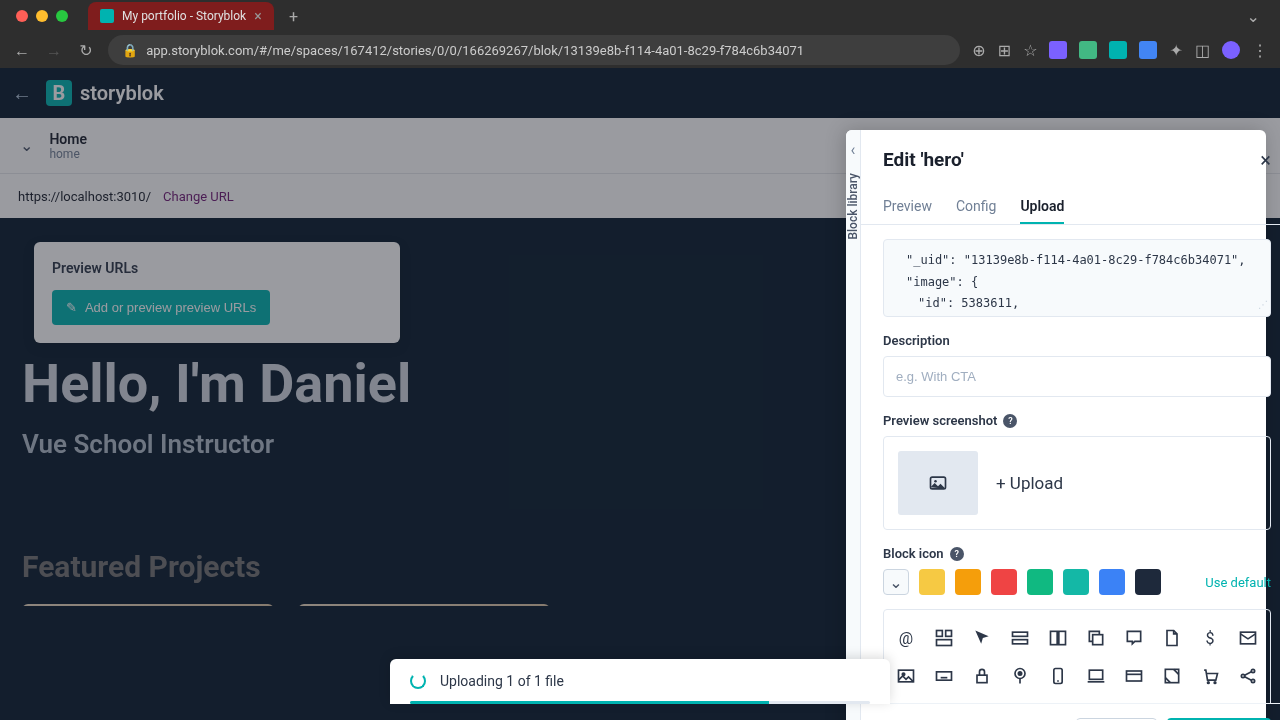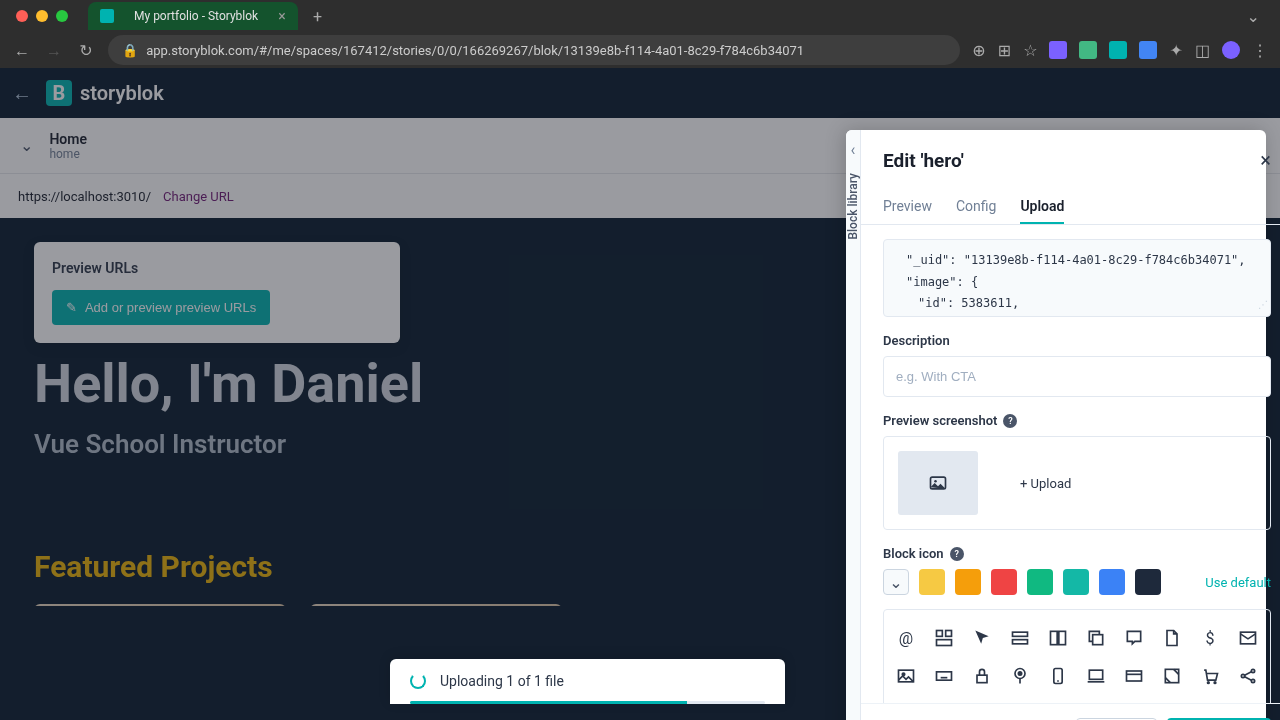--- a/index.html
+++ b/index.html
@@ -6,21 +6,21 @@
     body { font-family: -apple-system, BlinkMacSystemFont, 'Segoe UI', Roboto, sans-serif; background: #2e2e2e; width: 1280px; height: 720px; overflow: hidden; position: relative; }
     
     
     .browser-chrome { background: #2e2e2e; }
     .tab-bar { height: 32px; display: flex; align-items: center; padding: 0 8px; }
     .window-controls { display: flex; gap: 8px; padding: 0 8px; }
     .window-dot { width: 12px; height: 12px; border-radius: 50%; }
     .dot-red { background: #ff5f57; }
     .dot-yellow { background: #ffbd2e; }
     .dot-green { background: #28c840; }
-    .tab { display: flex; align-items: center; background: #14532d; border-radius: 8px 8px 0 0; padding: 6px 12px; margin-left: 12px; color: #e0e0e0; font-size: 12px; gap: 20px; }
+    .tab { display: flex; align-items: center; background: #7f1d1d; border-radius: 8px 8px 0 0; padding: 6px 12px; margin-left: 12px; color: #e0e0e0; font-size: 12px; gap: 8px; }
     .tab-favicon { width: 14px; height: 14px; background: #00b3b0; border-radius: 2px; }
     .tab-close { color: #999; font-size: 14px; }
     .new-tab { width: 24px; height: 24px; display: flex; align-items: center; justify-content: center; color: #aaa; margin-left: 8px; }
     .chevron-toolbar { margin-left: auto; color: #aaa; padding: 0 12px; }
     
     .url-bar { height: 36px; display: flex; align-items: center; padding: 0 12px; gap: 12px; }
     .nav-btn { width: 20px; height: 20px; display: flex; align-items: center; justify-content: center; color: #aaa; }
     .nav-btn.disabled { color: #555; }
     .address-box { flex: 1; background: #3e3e3e; border-radius: 18px; height: 30px; display: flex; align-items: center; padding: 0 14px; color: #ccc; font-size: 13px; gap: 8px; }
     .lock-icon { color: #aaa; }
@@ -47,84 +47,84 @@
     .header-tools { margin-left: auto; display: flex; gap: 22px; align-items: center; }
     .tool-icon { width: 20px; height: 20px; color: #4a5568; display: flex; align-items: center; justify-content: center; }
     
     .main-row { display: flex; height: 546px; }
     
     .preview-col { flex: 1; position: relative; background: #0a1c2e; }
     .preview-bar { height: 44px; background: #fff; display: flex; align-items: center; padding: 0 18px; gap: 12px; font-size: 13px; color: #1a202c; position: relative; z-index: 2; }
     .change-url { color: #701a75; }
     .search-box { margin-left: auto; display: flex; align-items: center; gap: 8px; color: #a0aec0; }
     
-    .preview-content { position: relative; padding: 24px 34px; height: 388px; overflow: hidden; z-index: 2; }
+    .preview-content { position: relative; padding: 24px 22px; height: 388px; overflow: hidden; z-index: 2; }
     
     .urls-card { position: absolute; top: 24px; left: 34px; width: 366px; background: #fff; border-radius: 6px; padding: 18px; z-index: 10; box-shadow: 0 4px 12px rgba(0,0,0,0.15); }
     .urls-title { font-weight: 600; color: #2d3748; font-size: 14px; margin-bottom: 14px; }
     .url-row { font-size: 13px; color: #2d3748; margin-bottom: 16px; }
     .url-default { color: #a0aec0; font-size: 12px; margin-left: 6px; }
     .add-urls-btn { background: #00b3b0; color: #fff; border: none; border-radius: 4px; padding: 10px 14px; font-size: 13px; display: flex; align-items: center; gap: 8px; }
     
     .hero-section { position: relative; padding-top: 110px; }
     .hero-title { font-size: 54px; font-weight: 700; color: #d1d8e0; margin-bottom: 14px; }
     .hero-sub { font-size: 26px; font-weight: 600; color: #b0bcc9; }
     .hero-avatar { position: absolute; right: -20px; top: 30px; width: 260px; height: 300px; }
     .avatar-bg { position: absolute; width: 220px; height: 220px; border-radius: 50%; background: #2d7a6e; top: 0; right: 40px; }
     .avatar-img { position: absolute; width: 200px; height: 240px; border-radius: 0 0 100px 100px; background: linear-gradient(135deg, #c8a080 0%, #a07858 100%); top: 30px; right: 30px; }
     
-    .featured-title { font-size: 30px; font-weight: 700; color: #eab308; margin-top: 90px; margin-bottom: 20px; }
+    .featured-title { font-size: 30px; font-weight: 700; color: #737373; margin-top: 90px; margin-bottom: 20px; }
     .project-grid { display: flex; gap: 24px; }
     .project-card { width: 252px; height: 60px; background: linear-gradient(135deg, #e8d8c0, #d8c0a0); border-radius: 6px; }
     
     
     .right-panel { position: absolute; right: 14px; top: 62px; width: 420px; height: 640px; background: #fff; border-radius: 6px; box-shadow: -2px 0 20px rgba(0,0,0,0.2); z-index: 50; display: flex; }
     
     .block-lib-tab { width: 28px; background: #f7fafc; border-right: 1px solid #e2e8f0; display: flex; flex-direction: column; align-items: center; padding-top: 10px; border-radius: 6px 0 0 6px; }
     .lib-back { color: #718096; font-size: 16px; margin-bottom: 14px; }
     .lib-text { writing-mode: vertical-rl; transform: rotate(180deg); font-size: 12px; color: #4a5568; font-weight: 500; }
     
     .panel-main { flex: 1; display: flex; flex-direction: column; }
     .panel-header { padding: 18px 22px 0; }
-    .panel-title-row { display: flex; align-items: center; justify-content: space-between; margin-bottom: 18px; }
+    .panel-title-row { display: flex; align-items: flex-start; justify-content: space-between; margin-bottom: 18px; }
     .panel-title { font-size: 19px; font-weight: 700; color: #1a202c; }
     .panel-close { font-size: 20px; color: #2d3748; cursor: pointer; }
     
     .panel-tabs { display: flex; gap: 24px; border-bottom: 1px solid #e2e8f0; padding: 0 22px; }
     .panel-tab { padding: 8px 0; font-size: 14px; color: #718096; }
     .panel-tab.active { color: #1a202c; font-weight: 600; border-bottom: 2px solid #00b3b0; }
     
     .panel-body { flex: 1; overflow: auto; padding: 14px 22px; }
     .json-box { background: #f7fafc; border: 1px solid #e2e8f0; border-radius: 4px; padding: 10px 14px; font-family: monospace; font-size: 12px; color: #2d3748; line-height: 1.8; height: 78px; overflow: hidden; position: relative; }
     .json-resize { position: absolute; bottom: 2px; right: 2px; color: #cbd5e0; font-size: 10px; }
     
     .field-label { font-size: 13px; font-weight: 600; color: #2d3748; margin: 16px 0 8px; display: flex; align-items: center; gap: 6px; }
     .help-icon { width: 14px; height: 14px; border-radius: 50%; background: #4a5568; color: #fff; font-size: 9px; display: inline-flex; align-items: center; justify-content: center; }
     .desc-input { width: 100%; border: 1px solid #e2e8f0; border-radius: 4px; padding: 12px; font-size: 13px; background: #fff; }
     .desc-input::placeholder { color: #a0aec0; }
     
     .upload-box { border: 1px solid #e2e8f0; border-radius: 4px; padding: 14px; display: flex; align-items: center; gap: 18px; }
     .upload-thumb { width: 80px; height: 64px; background: #e2e8f0; border-radius: 3px; display: flex; align-items: center; justify-content: center; color: #2d3748; }
-    .upload-text { font-size: 13px; color: #2d3748; margin-left: 24px; }
+    .upload-text { font-size: 17px; color: #2d3748; }
     
     .color-row { display: flex; gap: 10px; align-items: center; }
     .color-sw { width: 26px; height: 26px; border-radius: 4px; cursor: pointer; }
     .color-sw.selected { border: 1px solid #cbd5e0; background: #f7fafc; display: flex; align-items: center; justify-content: center; color: #4a5568; }
     .use-default { margin-left: auto; color: #00b3b0; font-size: 13px; }
     
     .icon-grid { border: 1px solid #e2e8f0; border-radius: 4px; padding: 14px 8px; margin-top: 14px; display: grid; grid-template-columns: repeat(10, 1fr); gap: 10px; }
     .icon-cell { width: 28px; height: 28px; display: flex; align-items: center; justify-content: center; color: #2d3748; }
     .icon-cell svg { width: 20px; height: 20px; }
     
     .panel-footer { padding: 14px 22px; display: flex; justify-content: flex-end; gap: 10px; border-top: 1px solid #edf2f7; }
     .btn-cancel { background: #fff; border: 1px solid #cbd5e0; color: #2d3748; padding: 10px 18px; border-radius: 4px; font-size: 14px; }
     .btn-primary { background: #00b3b0; border: none; color: #fff; padding: 10px 18px; border-radius: 4px; font-size: 14px; }
     
     
-    .upload-toast { position: absolute; bottom: 16px; left: 390px; width: 395px; background: #fff; border-radius: 6px 6px 0 0; box-shadow: 0 -2px 12px rgba(0,0,0,0.15); z-index: 60; padding: 14px 20px 0; }
+    .upload-toast { position: absolute; bottom: 16px; left: 390px; width: 500px; background: #fff; border-radius: 6px 6px 0 0; box-shadow: 0 -2px 12px rgba(0,0,0,0.15); z-index: 60; padding: 14px 20px 0; }
     .toast-row { display: flex; align-items: center; gap: 14px; font-size: 14px; color: #2d3748; }
     .spinner { width: 16px; height: 16px; border: 2px solid #00b3b0; border-top-color: transparent; border-radius: 50%; }
     .progress { height: 3px; background: #e2e8f0; margin-top: 12px; border-radius: 2px; overflow: hidden; }
     .progress-fill { height: 100%; width: 78%; background: #00b3b0; }
   </style>
 </head>
 <body>
 
 <div class="browser-chrome">
   <div class="tab-bar">

